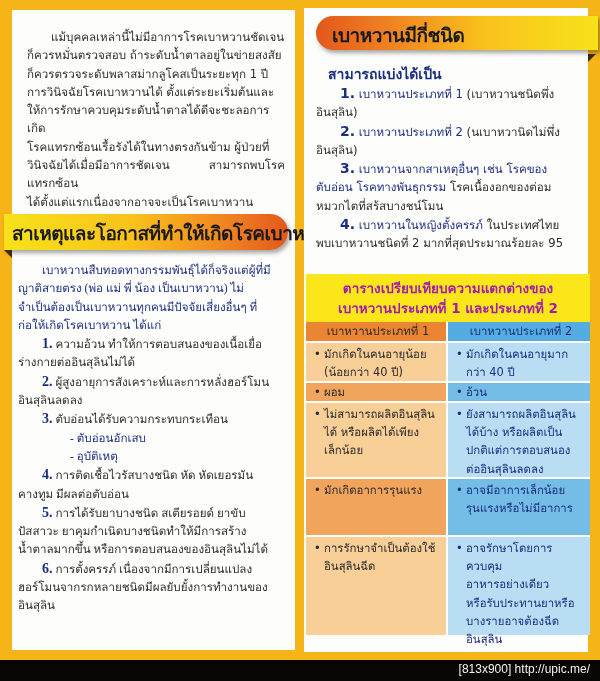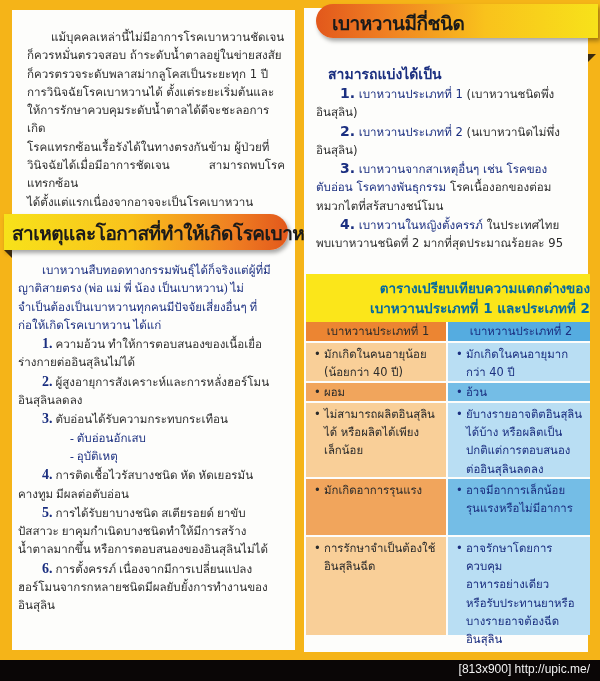--- a/index.html
+++ b/index.html
@@ -17,39 +17,39 @@
   .para { font-size: 11.6px; line-height: 18.3px; color: #2c2c2c; text-align: justify; }
   .intro { position: absolute; left: 27px; top: 28px; width: 258px; }
   .intro .first { text-indent: 24px; }
 
   .banner-left { position: absolute; left: 4px; top: 214px; width: 284px; height: 36px;
     background: linear-gradient(90deg, #f7e21a 0%, #f9c21c 45%, #f08022 80%, #e2581c 100%);
     border-radius: 0 18px 18px 0; box-shadow: 2px 3px 4px rgba(0,0,0,0.35); }
   .banner-left .title { position: absolute; left: 8px; top: 4px; font-size: 19px; font-weight: bold; color: #1a1a1a; white-space: nowrap; letter-spacing: -0.5px; }
   .banner-left-fold { position: absolute; left: 4px; top: 250px; width: 0; height: 0; border-left: 8px solid transparent; border-top: 8px solid #3a2a10; }
 
-  .banner-right { position: absolute; left: 316px; top: 4px; width: 282px; height: 34px;
+  .banner-right { position: absolute; left: 316px; top: 16px; width: 282px; height: 34px;
     background: linear-gradient(90deg, #e2581c 0%, #f08022 25%, #f9c21c 60%, #f7e21a 100%);
     border-radius: 17px 0 0 17px; box-shadow: 2px 3px 4px rgba(0,0,0,0.35); }
   .banner-right .title { position: absolute; left: 16px; top: 4px; font-size: 19px; font-weight: bold; color: #1a1a1a; white-space: nowrap; letter-spacing: -0.5px; }
   .banner-right-fold { position: absolute; left: 588px; top: 54px; width: 0; height: 0; border-right: 8px solid transparent; border-top: 8px solid #3a2a10; }
 
   .causes { position: absolute; left: 18px; top: 262px; width: 258px; font-family: Liberation Serif, serif; }
   .causes .lead { text-indent: 24px; color: #1b2f80; }
   .item { text-indent: 24px; }
   .num { color: #1b2f80; font-weight: bold; font-size: 14px; }
   .sub { padding-left: 52px; color: #1b2f80; }
 
   .types { position: absolute; left: 316px; top: 64px; width: 268px; }
   .types .heading { color: #1b2f80; font-weight: bold; font-size: 14px; padding-left: 12px; line-height: 20px; }
   .types .t { text-indent: 24px; }
   .types .blue { color: #1b2f80; }
 
   .table-head { position: absolute; left: 306px; top: 274px; width: 284px; height: 48px; background: #fbe61a; text-align: center; }
-  .table-head .l1, .table-head .l2 { font-size: 13.5px; font-weight: bold; color: #0369a1; line-height: 20px; text-align: right; }
+  .table-head .l1, .table-head .l2 { font-size: 13.5px; font-weight: bold; color: #a21caf; line-height: 20px; }
   .table-head .l1 { padding-top: 4px; }
 
   .cmp { position: absolute; left: 306px; top: 322px; width: 284px; }
   .row { display: flex; width: 284px; }
   .cell { width: 142px; font-size: 11.4px; line-height: 18.2px; padding: 2px 4px 2px 8px; position: relative; }
   .cell.c1 { border-right: 2px solid #fdfdfb; }
   .hdr .cell { height: 19px; padding-top: 0; text-align: center; font-size: 11.4px; line-height: 19px; }
   .hdr .c1 { background: #ec8532; color: #2b2b2b; }
   .hdr .c2 { background: #55ace0; color: #1b2f80; }
   .light .c1 { background: #f9cf98; color: #2b2b2b; }
@@ -191,21 +191,21 @@
             <div>ไม่สามารถผลิตอินสุลิน</div>
             <div>ได้ หรือผลิตได้เพียง</div>
             <div>เล็กน้อย</div>
           </div>
         </div>
     </div>
     <div class="cell c2">
       <div class="bullet">
           <span class="dot">•</span>
           <div>
-            <div>ยับางรายอาจติตอินสุลิน</div>
+            <div>ยังสามารถผลิตอินสุลิน</div>
             <div>ได้บ้าง หรือผลิตเป็น</div>
             <div>ปกติแต่การตอบสนอง</div>
             <div>ต่ออินสุลินลดลง</div>
           </div>
         </div>
     </div>
   </div>
 
   <div class="row dark" style="height:58px">
     <div class="cell c1">

